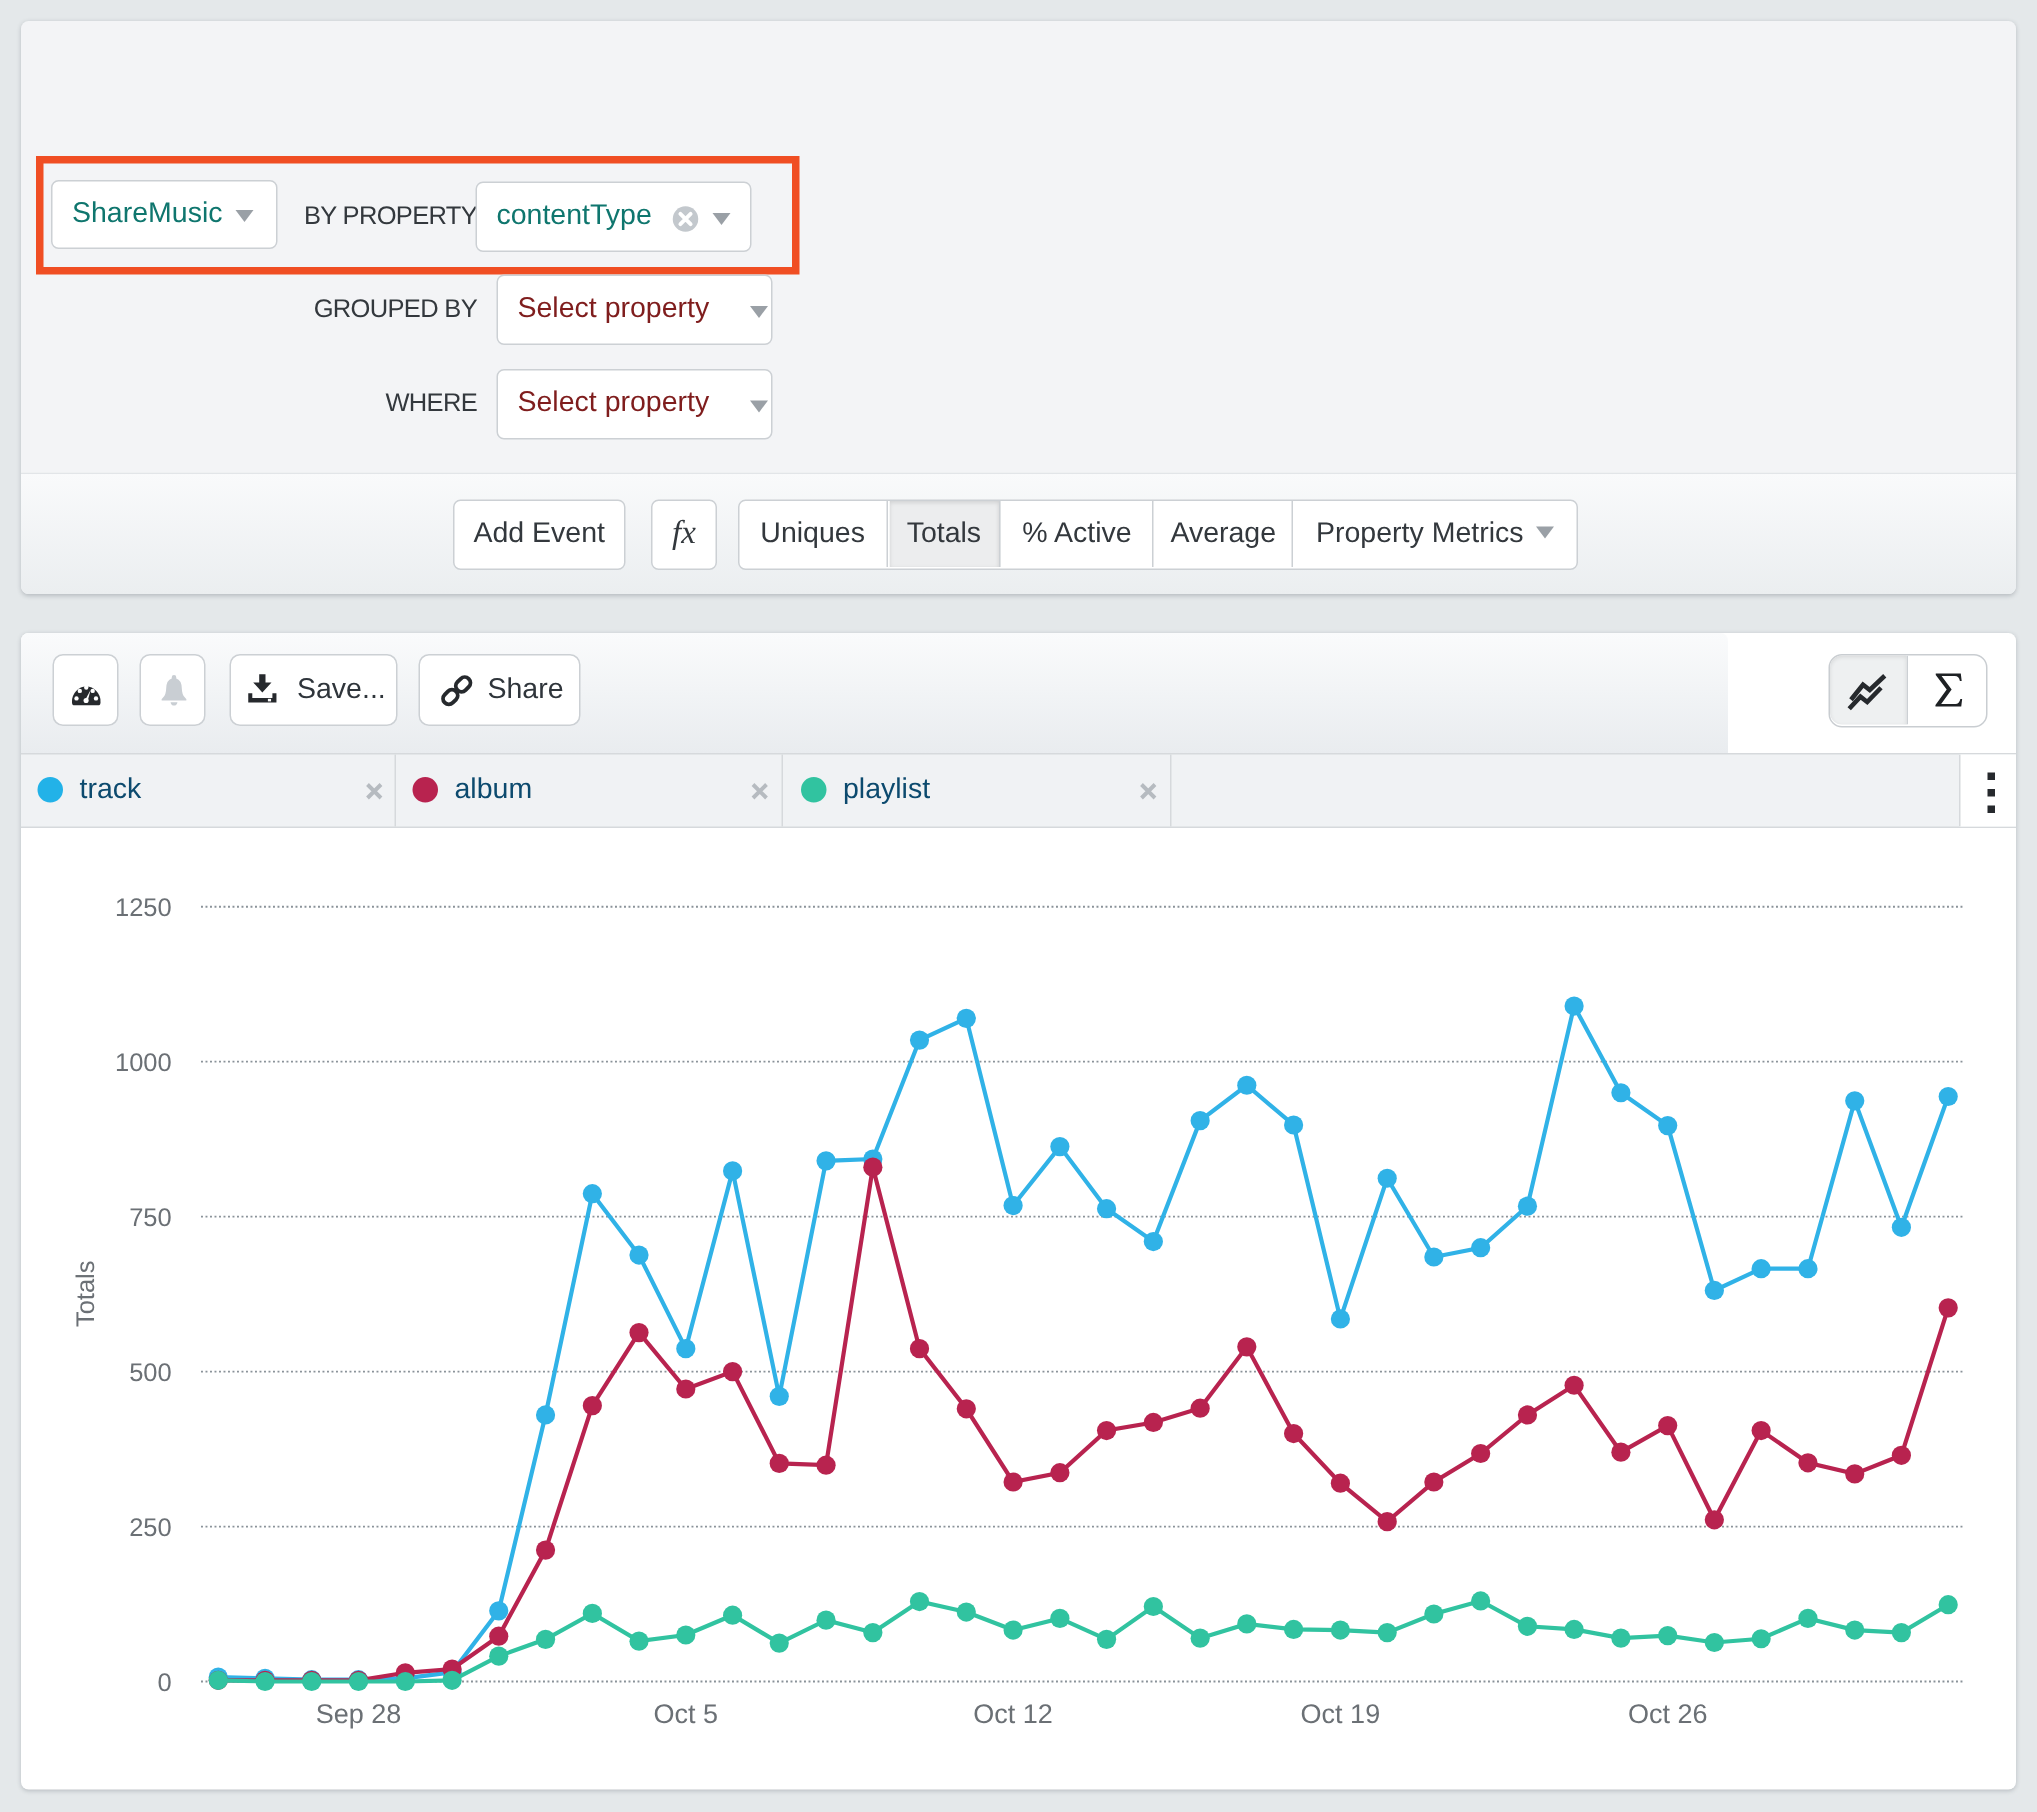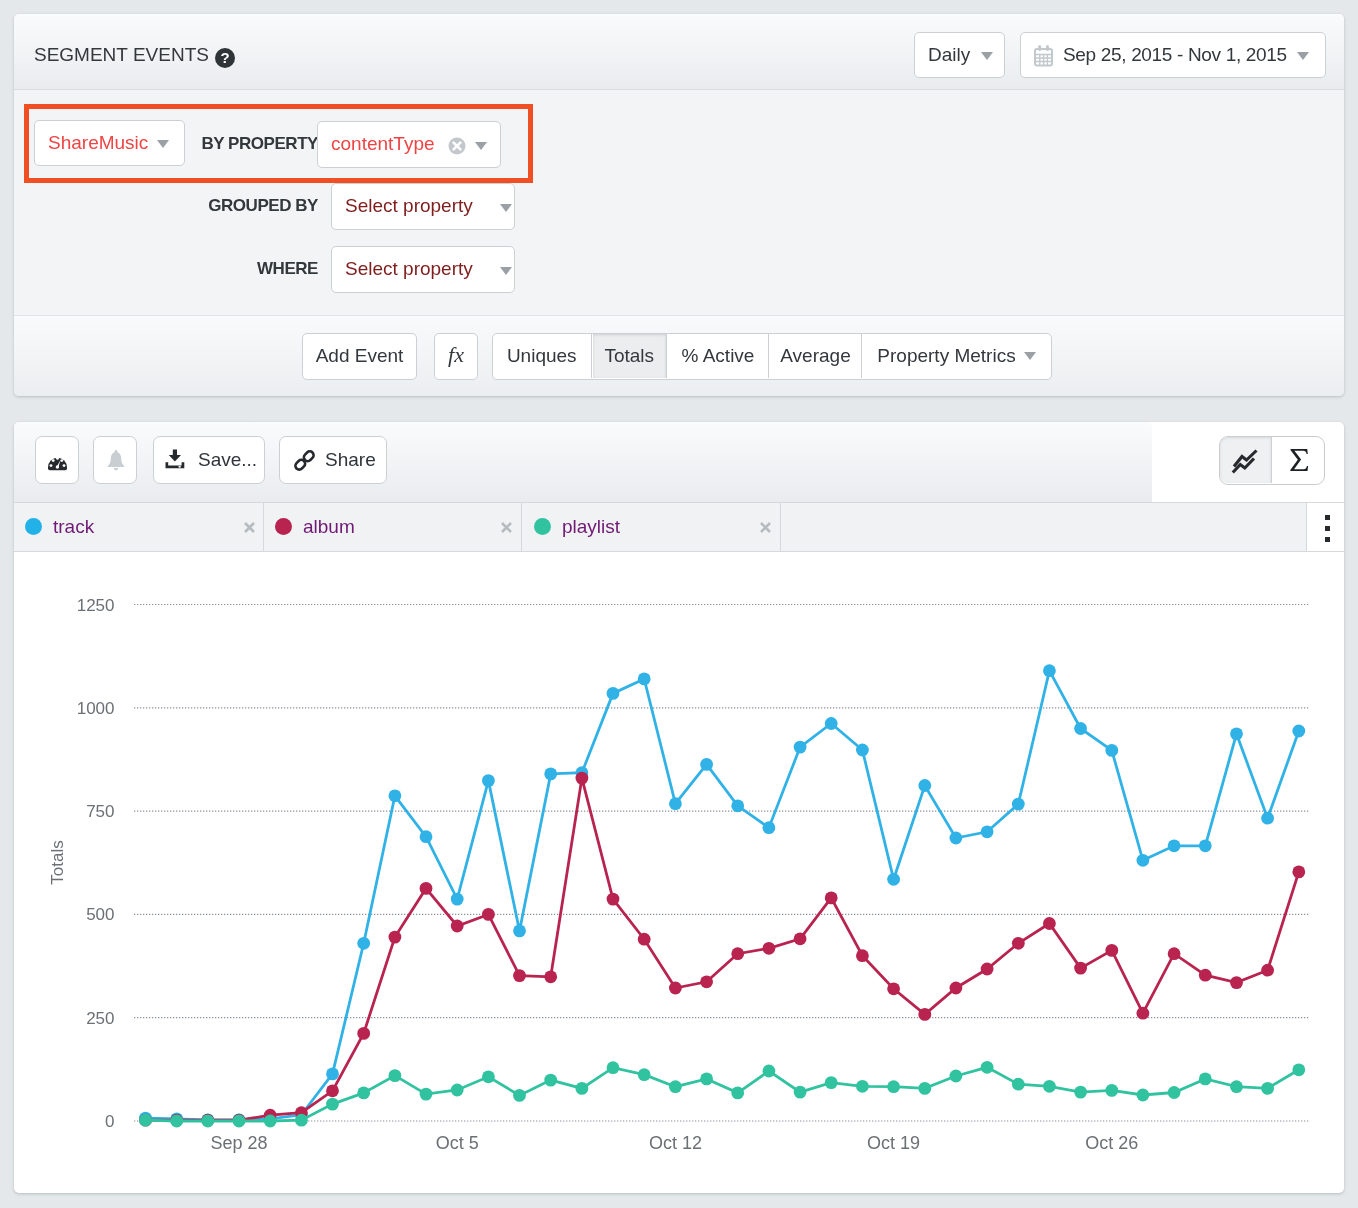--- a/index.html
+++ b/index.html
@@ -10,58 +10,44 @@
 #panel1 { left:14px; top:14px; width:1330px; height:382px; border-radius:5px; box-shadow:0 1px 3px rgba(50,60,70,.25); background:#f3f4f6; }
 #p1head { left:0; top:0; width:1330px; height:76px; border-radius:5px 5px 0 0; background:linear-gradient(#fafbfc,#e9ecef); border-bottom:1px solid #d9dde0; }
 #segtitle { left:20px; top:30px; font-size:19px; letter-spacing:0; color:#33383d; }
 #qbadge { position:absolute; left:181px; top:4px; width:20px; height:20px; border-radius:10px; background:#2f3439; color:#fff; font-size:15px; font-weight:bold; text-align:center; line-height:20px; }
 #dailybtn { left:900px; top:18px; width:91px; height:46px; background:#fff; border:1.5px solid #ccd0d4; border-radius:5px; font-size:19px; color:#33383d; line-height:43px; padding-left:13px; }
 #datebtn { left:1006px; top:18px; width:306px; height:46px; background:#fff; border:1.5px solid #ccd0d4; border-radius:5px; font-size:19px; color:#33383d; line-height:43px; }
 
 .caret { display:inline-block; width:0; height:0; border-left:6.5px solid transparent; border-right:6.5px solid transparent; border-top:8px solid #9aa0a6; }
 
 #orangebox { left:10px; top:90px; width:509px; height:79px; border:5px solid #f04e23; }
-.sel { position:absolute; background:#fff; border:1.5px solid #ccd0d4; border-radius:5px; font-size:19px; color:#ef4444; }
-.lbl { position:absolute; font-size:17px; font-weight:bold; color:#33383d; text-align:right; letter-spacing:-0.45px; }
+.sel { position:absolute; background:#fff; border:1.5px solid #ccd0d4; border-radius:5px; font-size:19px; color:#0f766e; }
+.lbl { position:absolute; font-size:17px; font-weight:normal; color:#33383d; text-align:right; letter-spacing:-0.45px; }
 .ph { color:#7f1d1d; }
 
 #band2 { left:0; top:301px; width:1330px; height:81px; background:linear-gradient(#f9fafb,#ebeef0); border-top:1px solid #e2e5e8; border-radius:0 0 5px 5px; }
 .btn { position:absolute; background:#fff; border:1.5px solid #ccd0d4; border-radius:5px; font-size:19px; color:#33383d; text-align:center; }
 
 #segctl { left:478px; top:319px; width:560px; height:47px; background:#fff; border:1.5px solid #ccd0d4; border-radius:5px; }
 .segitem { position:absolute; top:0; height:44px; line-height:44px; font-size:19px; color:#33383d; text-align:center; border-right:1px solid #ccd0d4; }
 .segon { background:#ecedee; box-shadow:inset 0 1px 3px rgba(0,0,0,.13); }
 
 #panel2 { left:14px; top:422px; width:1330px; height:771px; border-radius:5px; box-shadow:0 1px 3px rgba(50,60,70,.25); background:#fff; }
 #p2head { left:0; top:0; width:1138px; height:80px; border-radius:5px 5px 0 0; background:linear-gradient(#fafbfc,#e9ecef); }
 #legend { left:0; top:80px; width:1330px; height:50px; background:#f0f2f4; border-top:1px solid #d6d9dc; border-bottom:1px solid #d6d9dc; }
 .tab { position:absolute; top:0; height:48px; border-right:1px solid #d6d9dc; }
 .dot { position:absolute; width:17px; height:17px; border-radius:9px; top:15px; left:11px; }
-.tabtxt { position:absolute; left:39px; top:13px; font-size:19px; color:#701a75; }
+.tabtxt { position:absolute; left:39px; top:13px; font-size:19px; color:#0c4a6e; }
 #menucell { position:absolute; left:1292px; top:0; width:38px; height:48px; background:#fff; border-left:1px solid #d6d9dc; }
 .icobtn { position:absolute; background:#fff; border:1.5px solid #ccd0d4; border-radius:7px; color:#2f353b; }
 </style>
 </head>
 <body>
 
 <div class="abs" id="panel1">
-  <div class="abs" id="p1head">
-    <div class="abs" id="segtitle">SEGMENT EVENTS<span id="qbadge">?</span></div>
-    <div class="abs" id="dailybtn">Daily<span class="caret" style="position:absolute; left:66px; top:19px;"></span></div>
-    <div class="abs" id="datebtn">
-      <svg style="left:12px; top:11px;" width="22" height="24" viewBox="0 0 22 24">
-        <rect x="2" y="5" width="17" height="16.5" rx="2" fill="none" stroke="#c3c8cd" stroke-width="2"></rect>
-        <rect x="5.2" y="1" width="3" height="6" rx="1.5" fill="#c3c8cd"></rect>
-        <rect x="13" y="1" width="3" height="6" rx="1.5" fill="#c3c8cd"></rect>
-        <path d="M3 10.5 H18 M3 14 H18 M3 17.5 H18 M6.8 10.5 V21 M10.6 10.5 V21 M14.4 10.5 V21" stroke="#c3c8cd" stroke-width="1.4" fill="none"></path>
-      </svg>
-      <span style="position:absolute; left:42px; letter-spacing:-0.33px;">Sep 25, 2015 - Nov 1, 2015</span>
-      <span class="caret" style="position:absolute; left:276px; top:19px;"></span>
-    </div>
-  </div>
   <div class="abs" id="orangebox"></div>
   <div class="sel" style="left:20px; top:106px; width:151px; height:46px; line-height:43px; padding-left:13px;">ShareMusic<span class="caret" style="position:absolute; left:122px; top:19px;"></span></div>
   <div class="lbl" style="left:166px; top:120px; width:138px;">BY PROPERTY</div>
   <div class="sel" style="left:303px; top:107px; width:184px; height:47px; line-height:44px; padding-left:13px;">contentType
     <svg style="left:130px; top:15px;" width="18" height="18" viewBox="0 0 18 18">
         <circle cx="9" cy="9" r="8.5" fill="#c3c8cd"></circle>
         <path d="M5.6 5.6 L12.4 12.4 M12.4 5.6 L5.6 12.4" stroke="#fff" stroke-width="2.6" stroke-linecap="round"></path>
       </svg>
     <span class="caret" style="position:absolute; left:157px; top:20px;"></span>
   </div>

